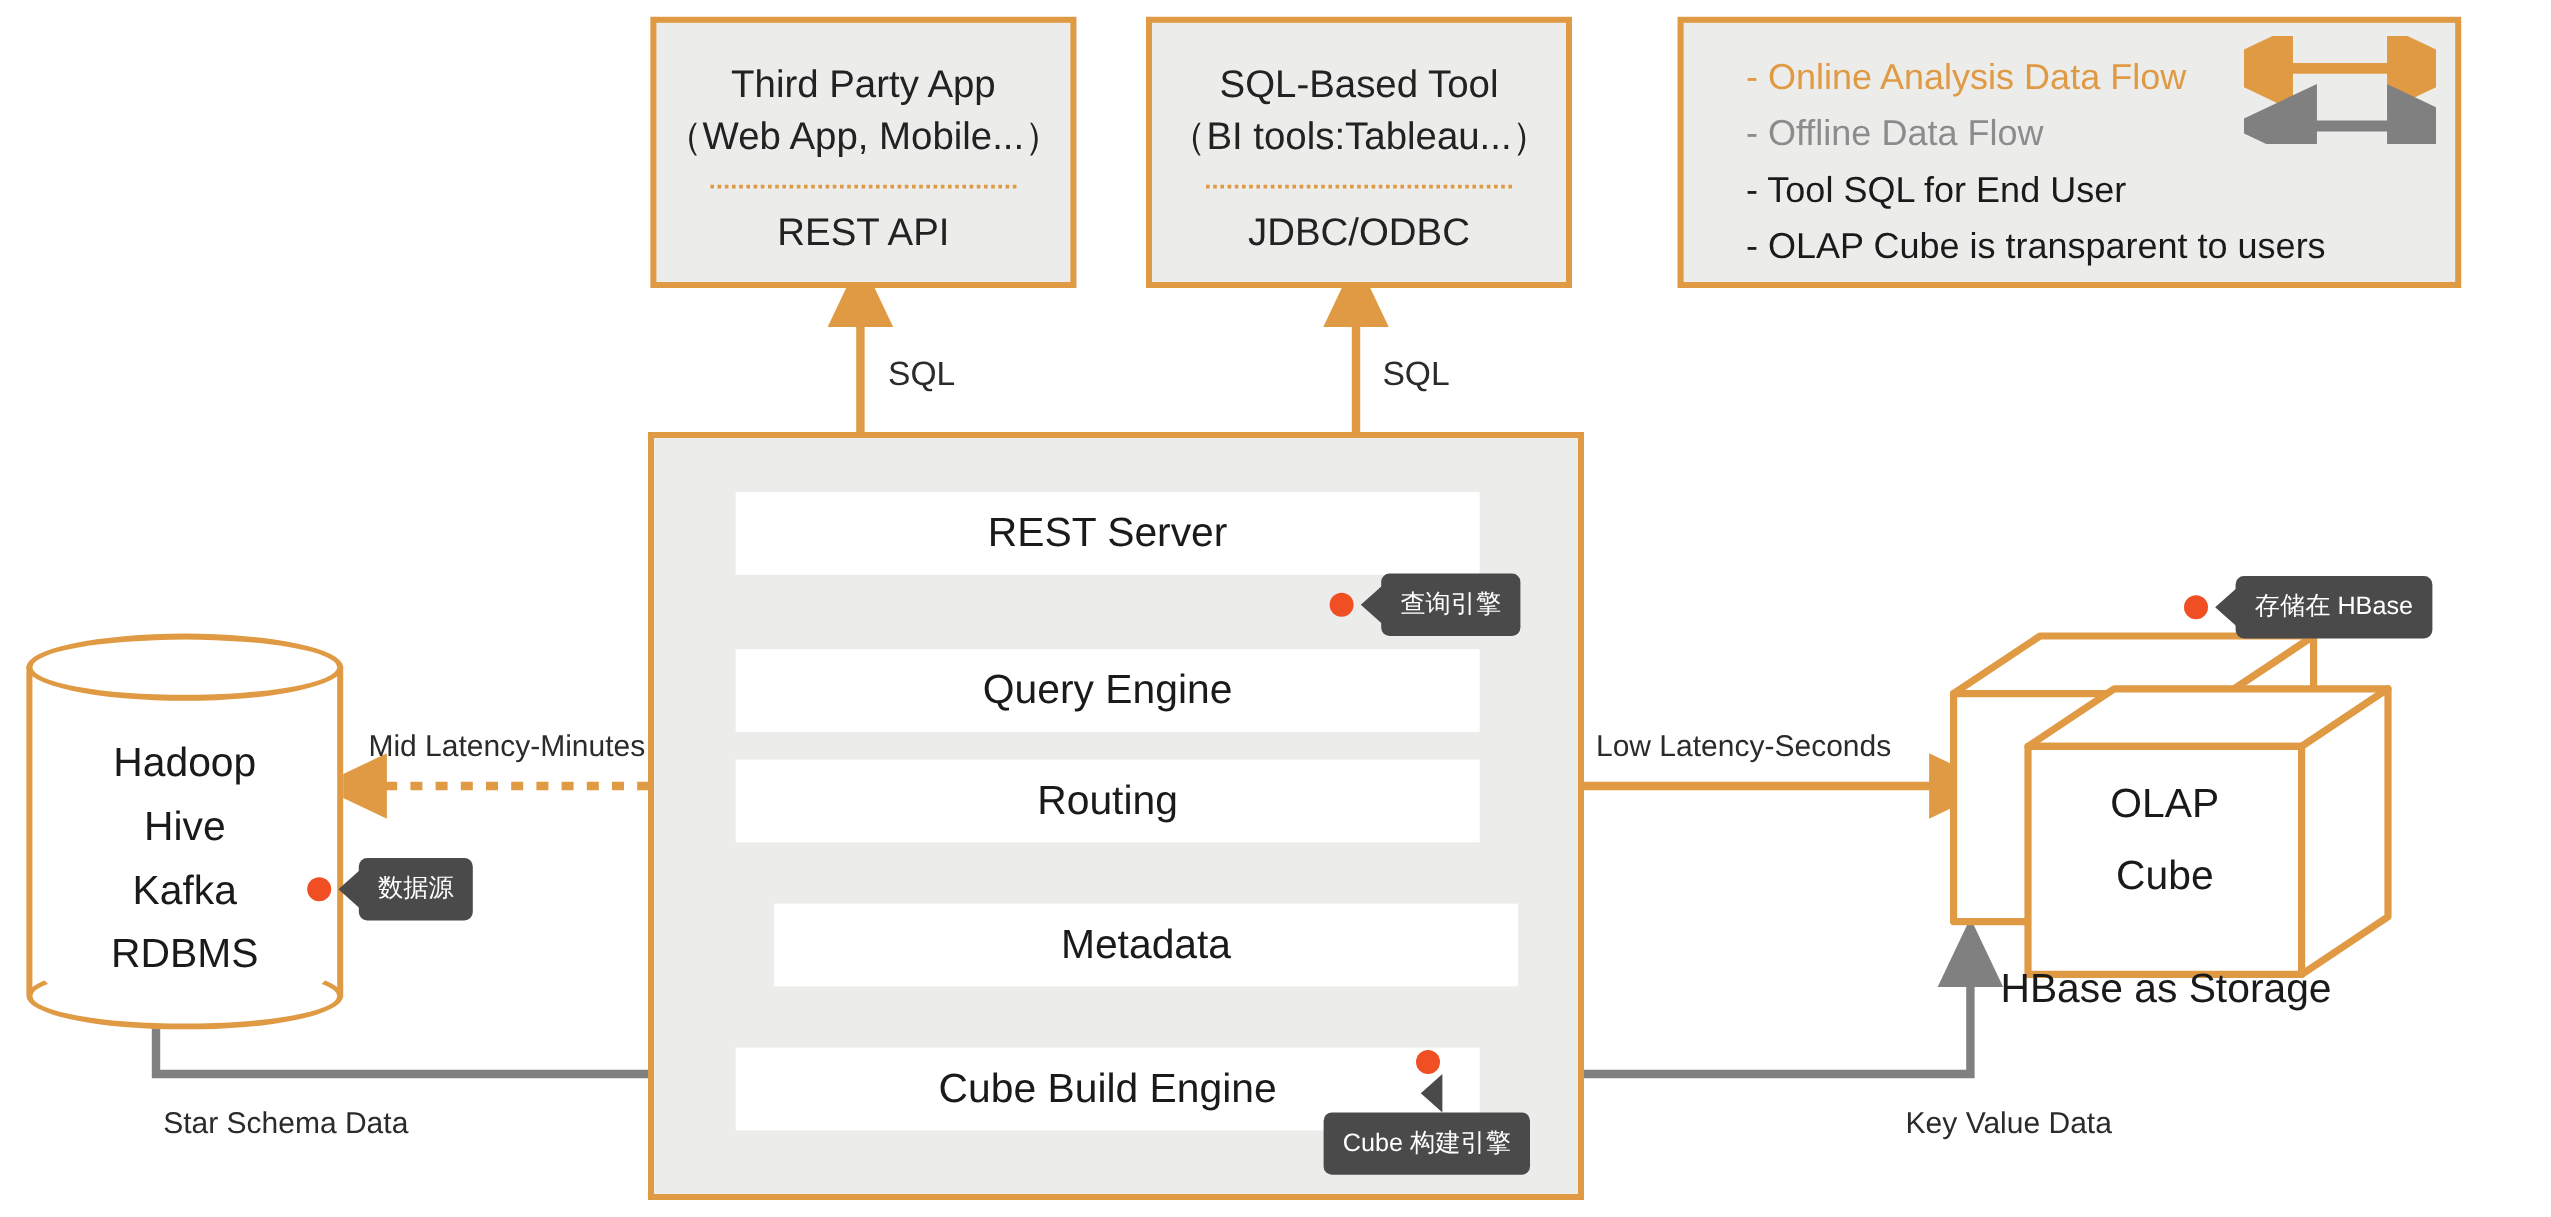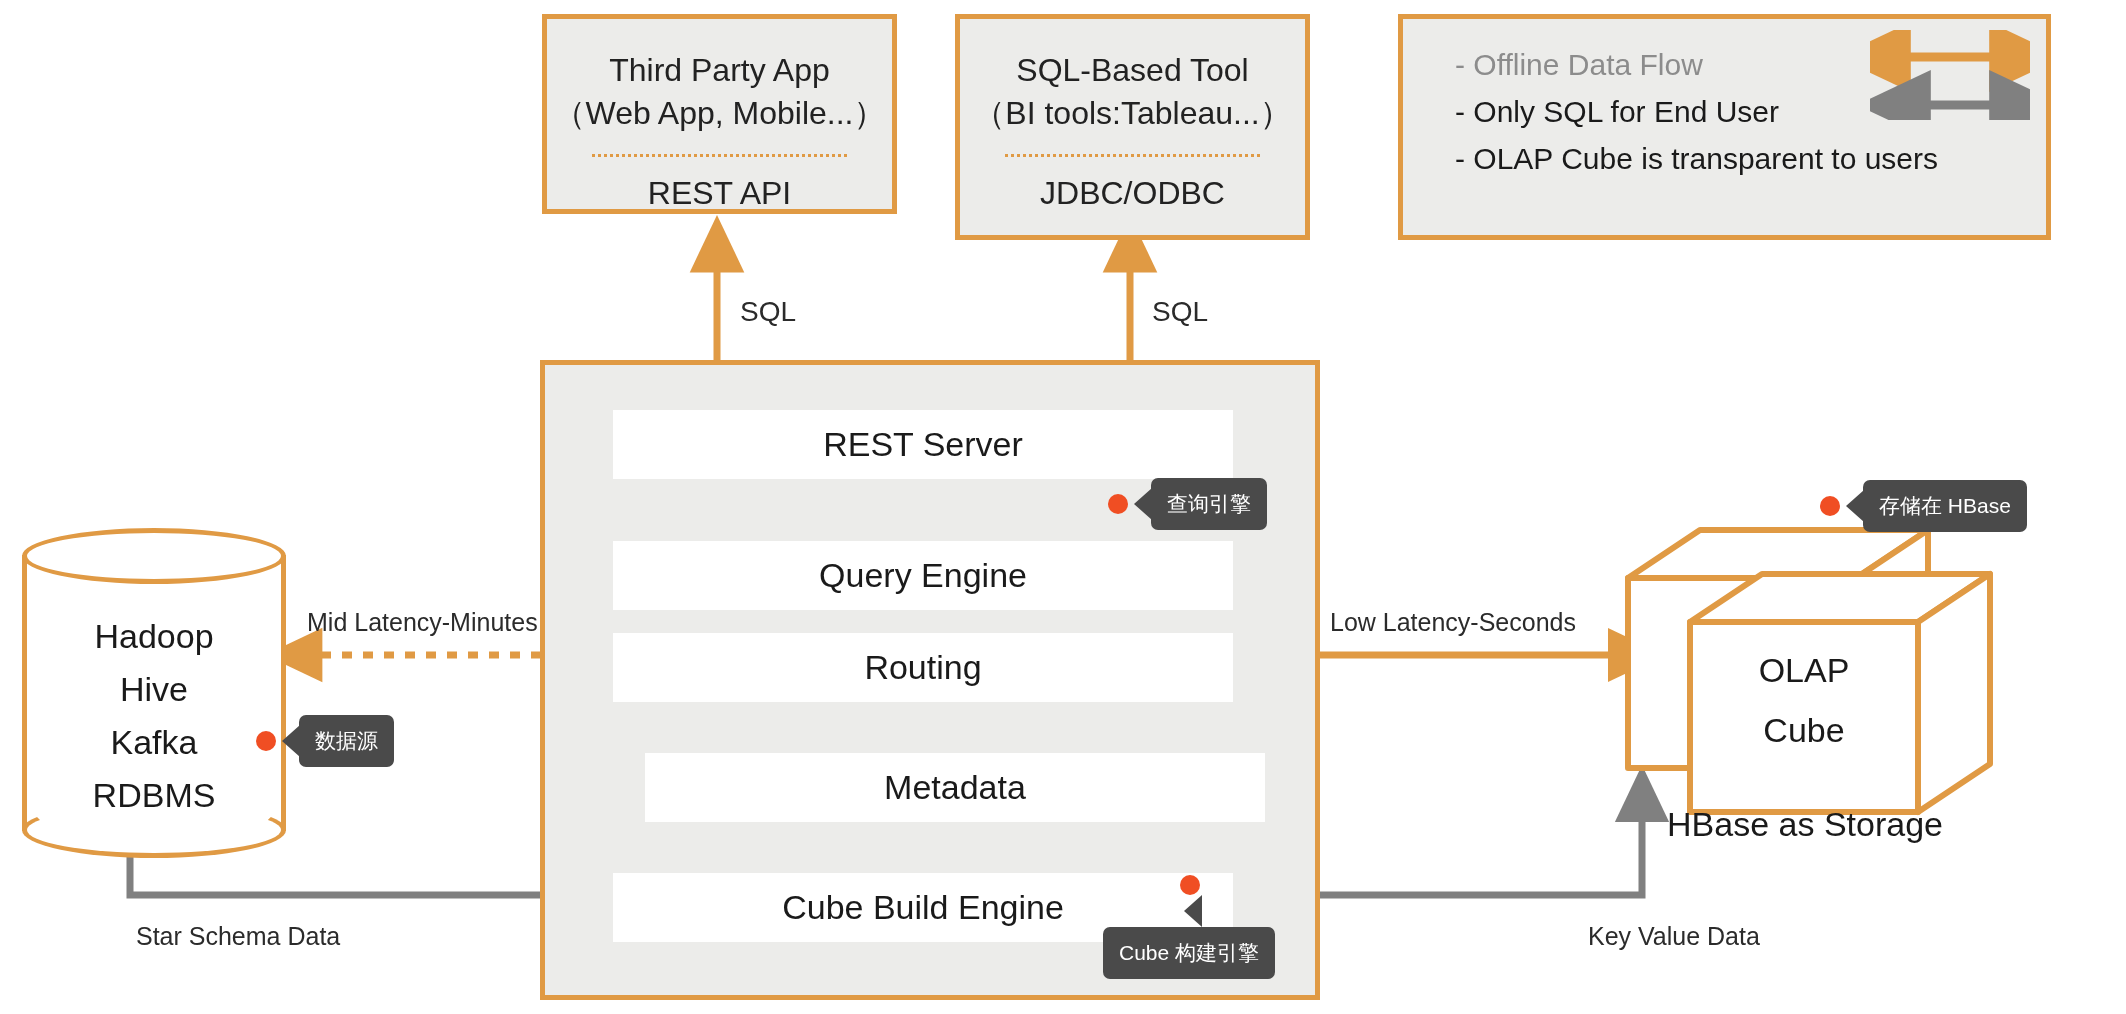--- a/index.html
+++ b/index.html
@@ -199,40 +199,43 @@
       <polygon points="1628,578 1700,530 1928,530 1856,578"></polygon>
       <rect x="1628" y="578" width="228" height="190"></rect>
       <polygon points="1856,578 1928,530 1928,720 1856,768"></polygon>
 
       <polygon points="1690,622 1762,574 1990,574 1918,622"></polygon>
       <rect x="1690" y="622" width="228" height="190"></rect>
       <polygon points="1918,622 1990,574 1990,764 1918,812"></polygon>
     </g>
   </svg>
 
-  <div class="abs panel topbox" style="left:542px;top:14px;width:355px;height:200px;">
+  <div class="abs panel topbox" style="left:542px;top:14px;width:355px;height:226px;">
     <div class="title-line">Third Party App</div>
     <div class="title-line">（Web App, Mobile...）</div>
     <div class="divider"></div>
     <div class="proto">REST API</div>
   </div>
 
   <div class="abs panel topbox" style="left:955px;top:14px;width:355px;height:226px;">
     <div class="title-line">SQL-Based Tool</div>
     <div class="title-line">（BI tools:Tableau...）</div>
     <div class="divider"></div>
     <div class="proto">JDBC/ODBC</div>
   </div>
 
   <div class="abs panel legend" style="left:1398px;top:14px;width:653px;height:226px;">
     <div class="legend-row">
+      <span class="legend-label orange">- Online Analysis Data Flow</span>
+    </div>
+    <div class="legend-row">
       <span class="legend-label grey">- Offline Data Flow</span>
     </div>
     <div class="legend-row">
-      <span class="legend-label dark">- Only SQL for End User</span>
+      <span class="legend-label dark">- Tool SQL for End User</span>
     </div>
     <div class="legend-row">
       <span class="legend-label dark">- OLAP Cube is transparent to users</span>
     </div>
   </div>
 
   <svg class="abs" style="left:1870px;top:30px;width:160px;height:90px;" viewBox="0 0 160 90">
     <line x1="12" y1="27" x2="148" y2="27" stroke="#E09A44" stroke-width="9" marker-start="url(#ar-o-start)" marker-end="url(#ar-o-end)"></line>
     <line x1="32" y1="75" x2="148" y2="75" stroke="#808080" stroke-width="9" marker-start="url(#ar-g-start)" marker-end="url(#ar-g-end)"></line>
   </svg>

